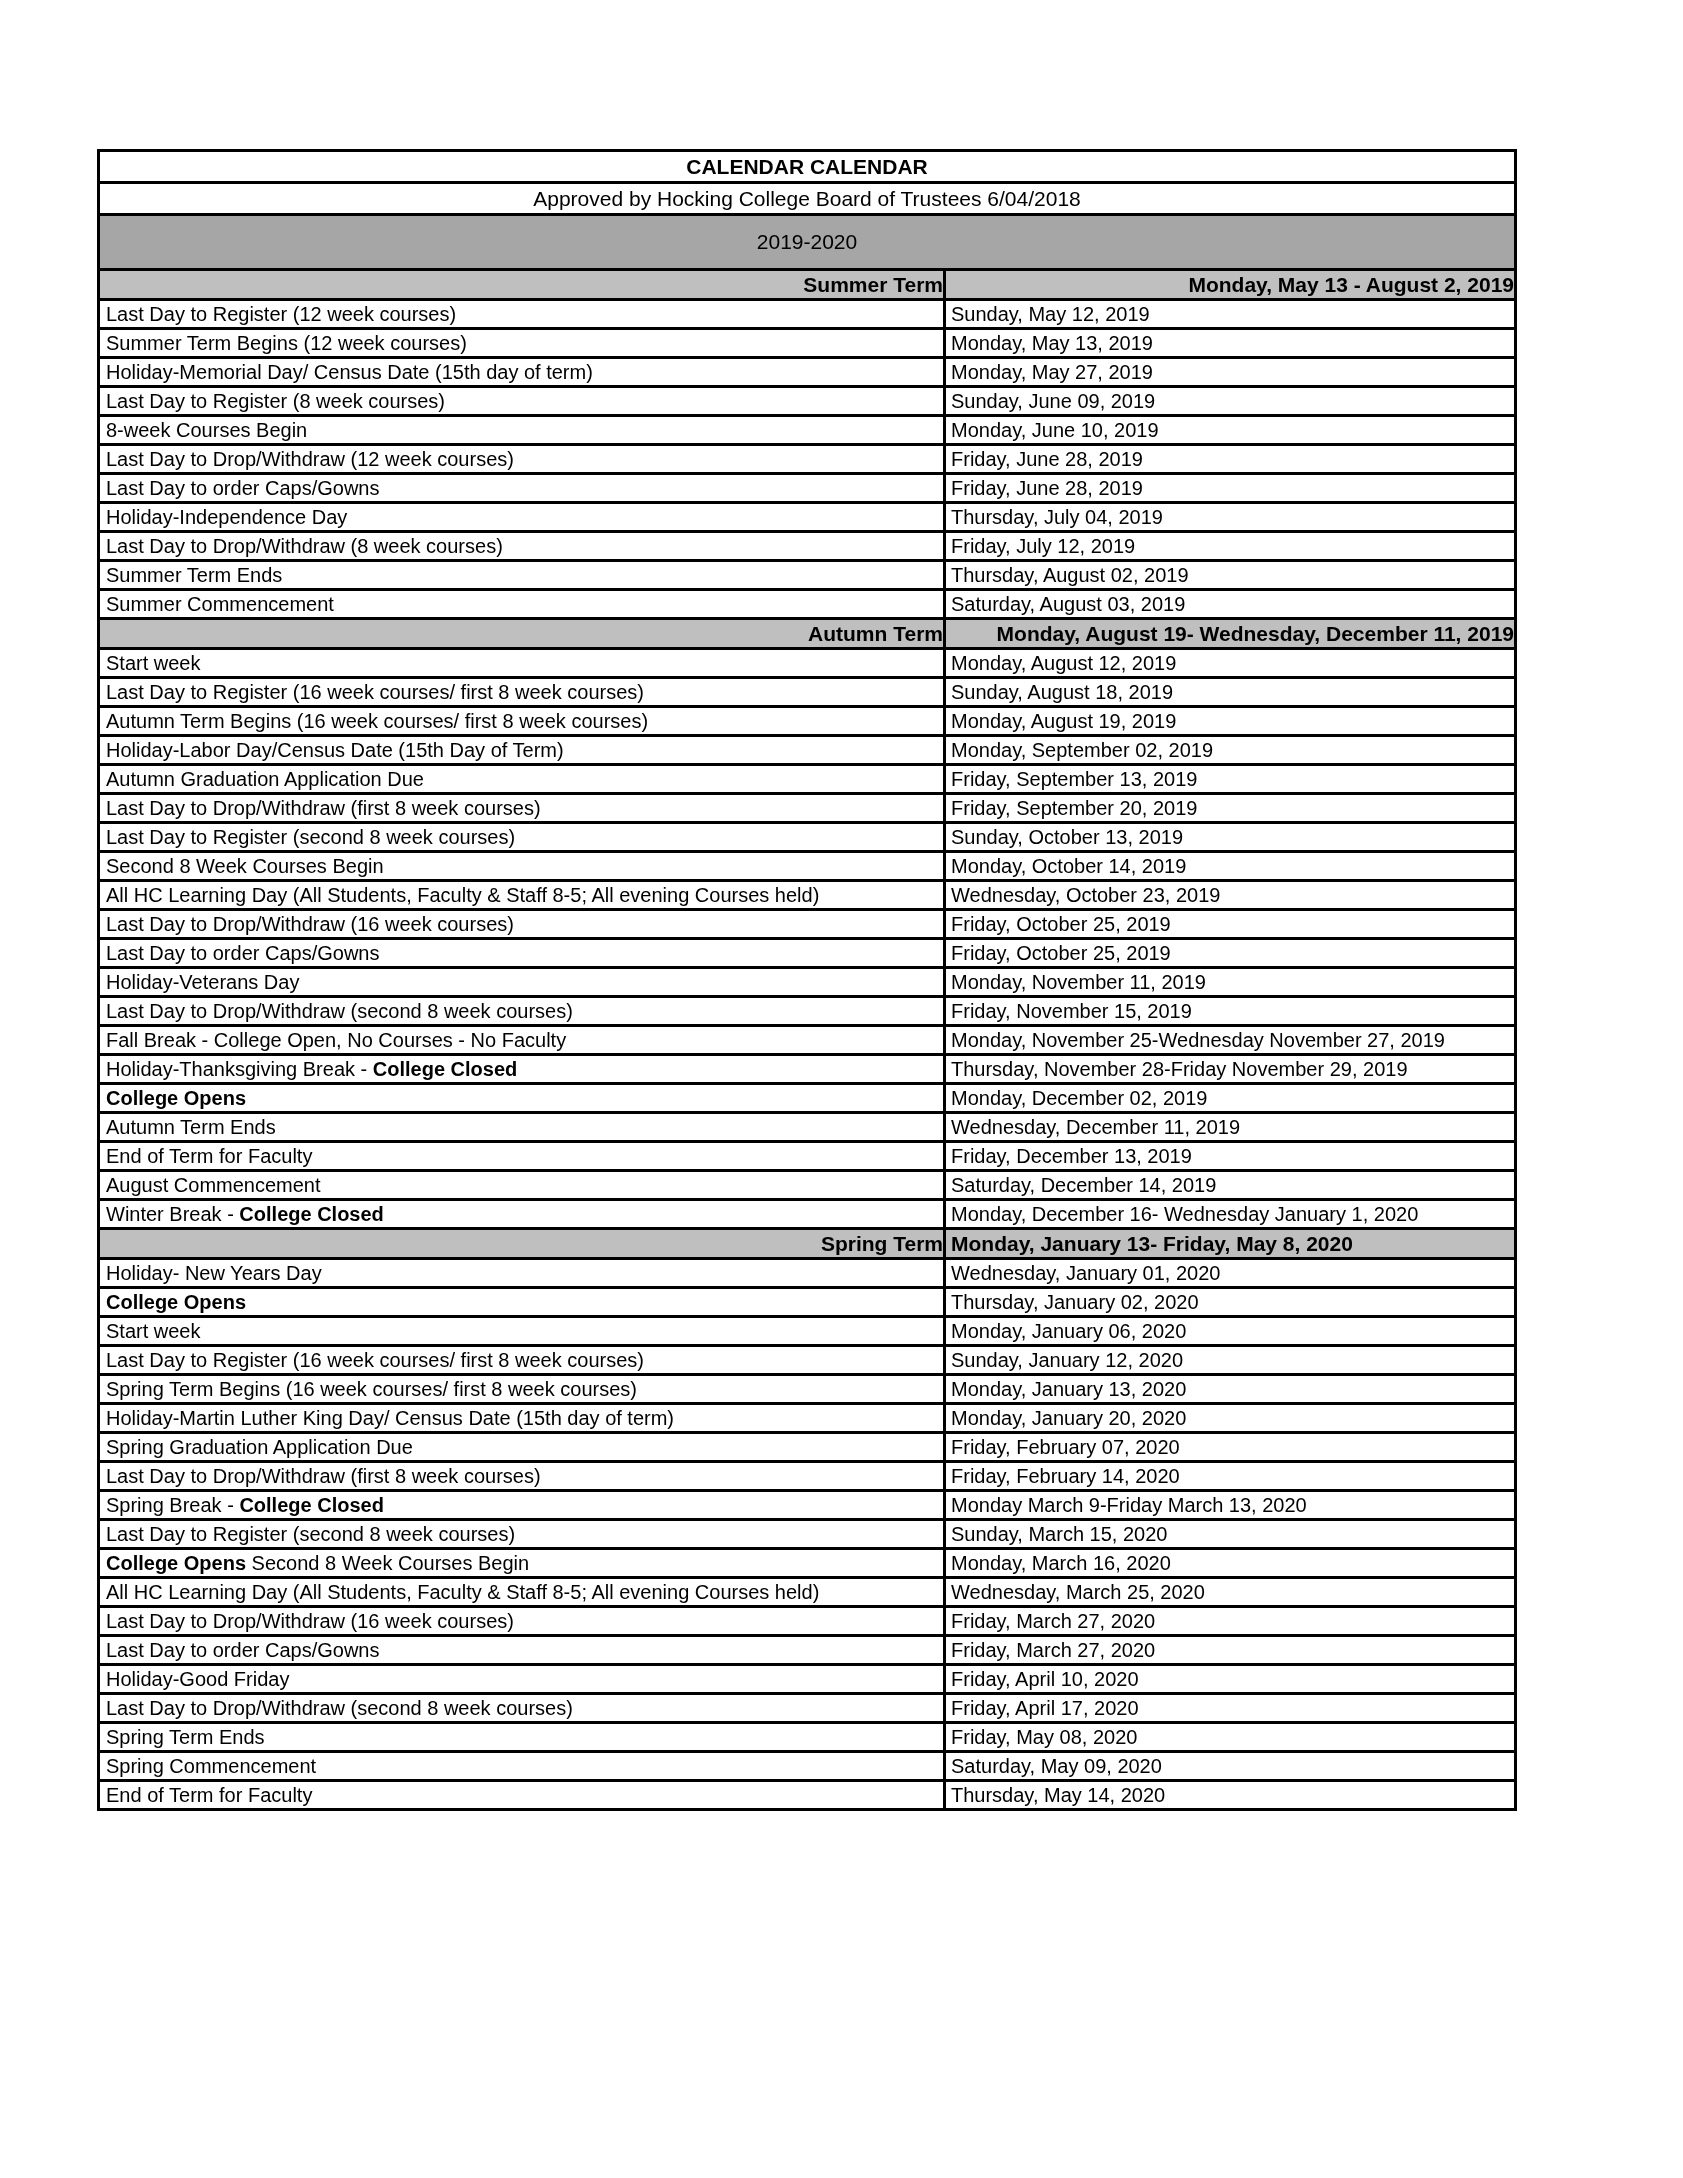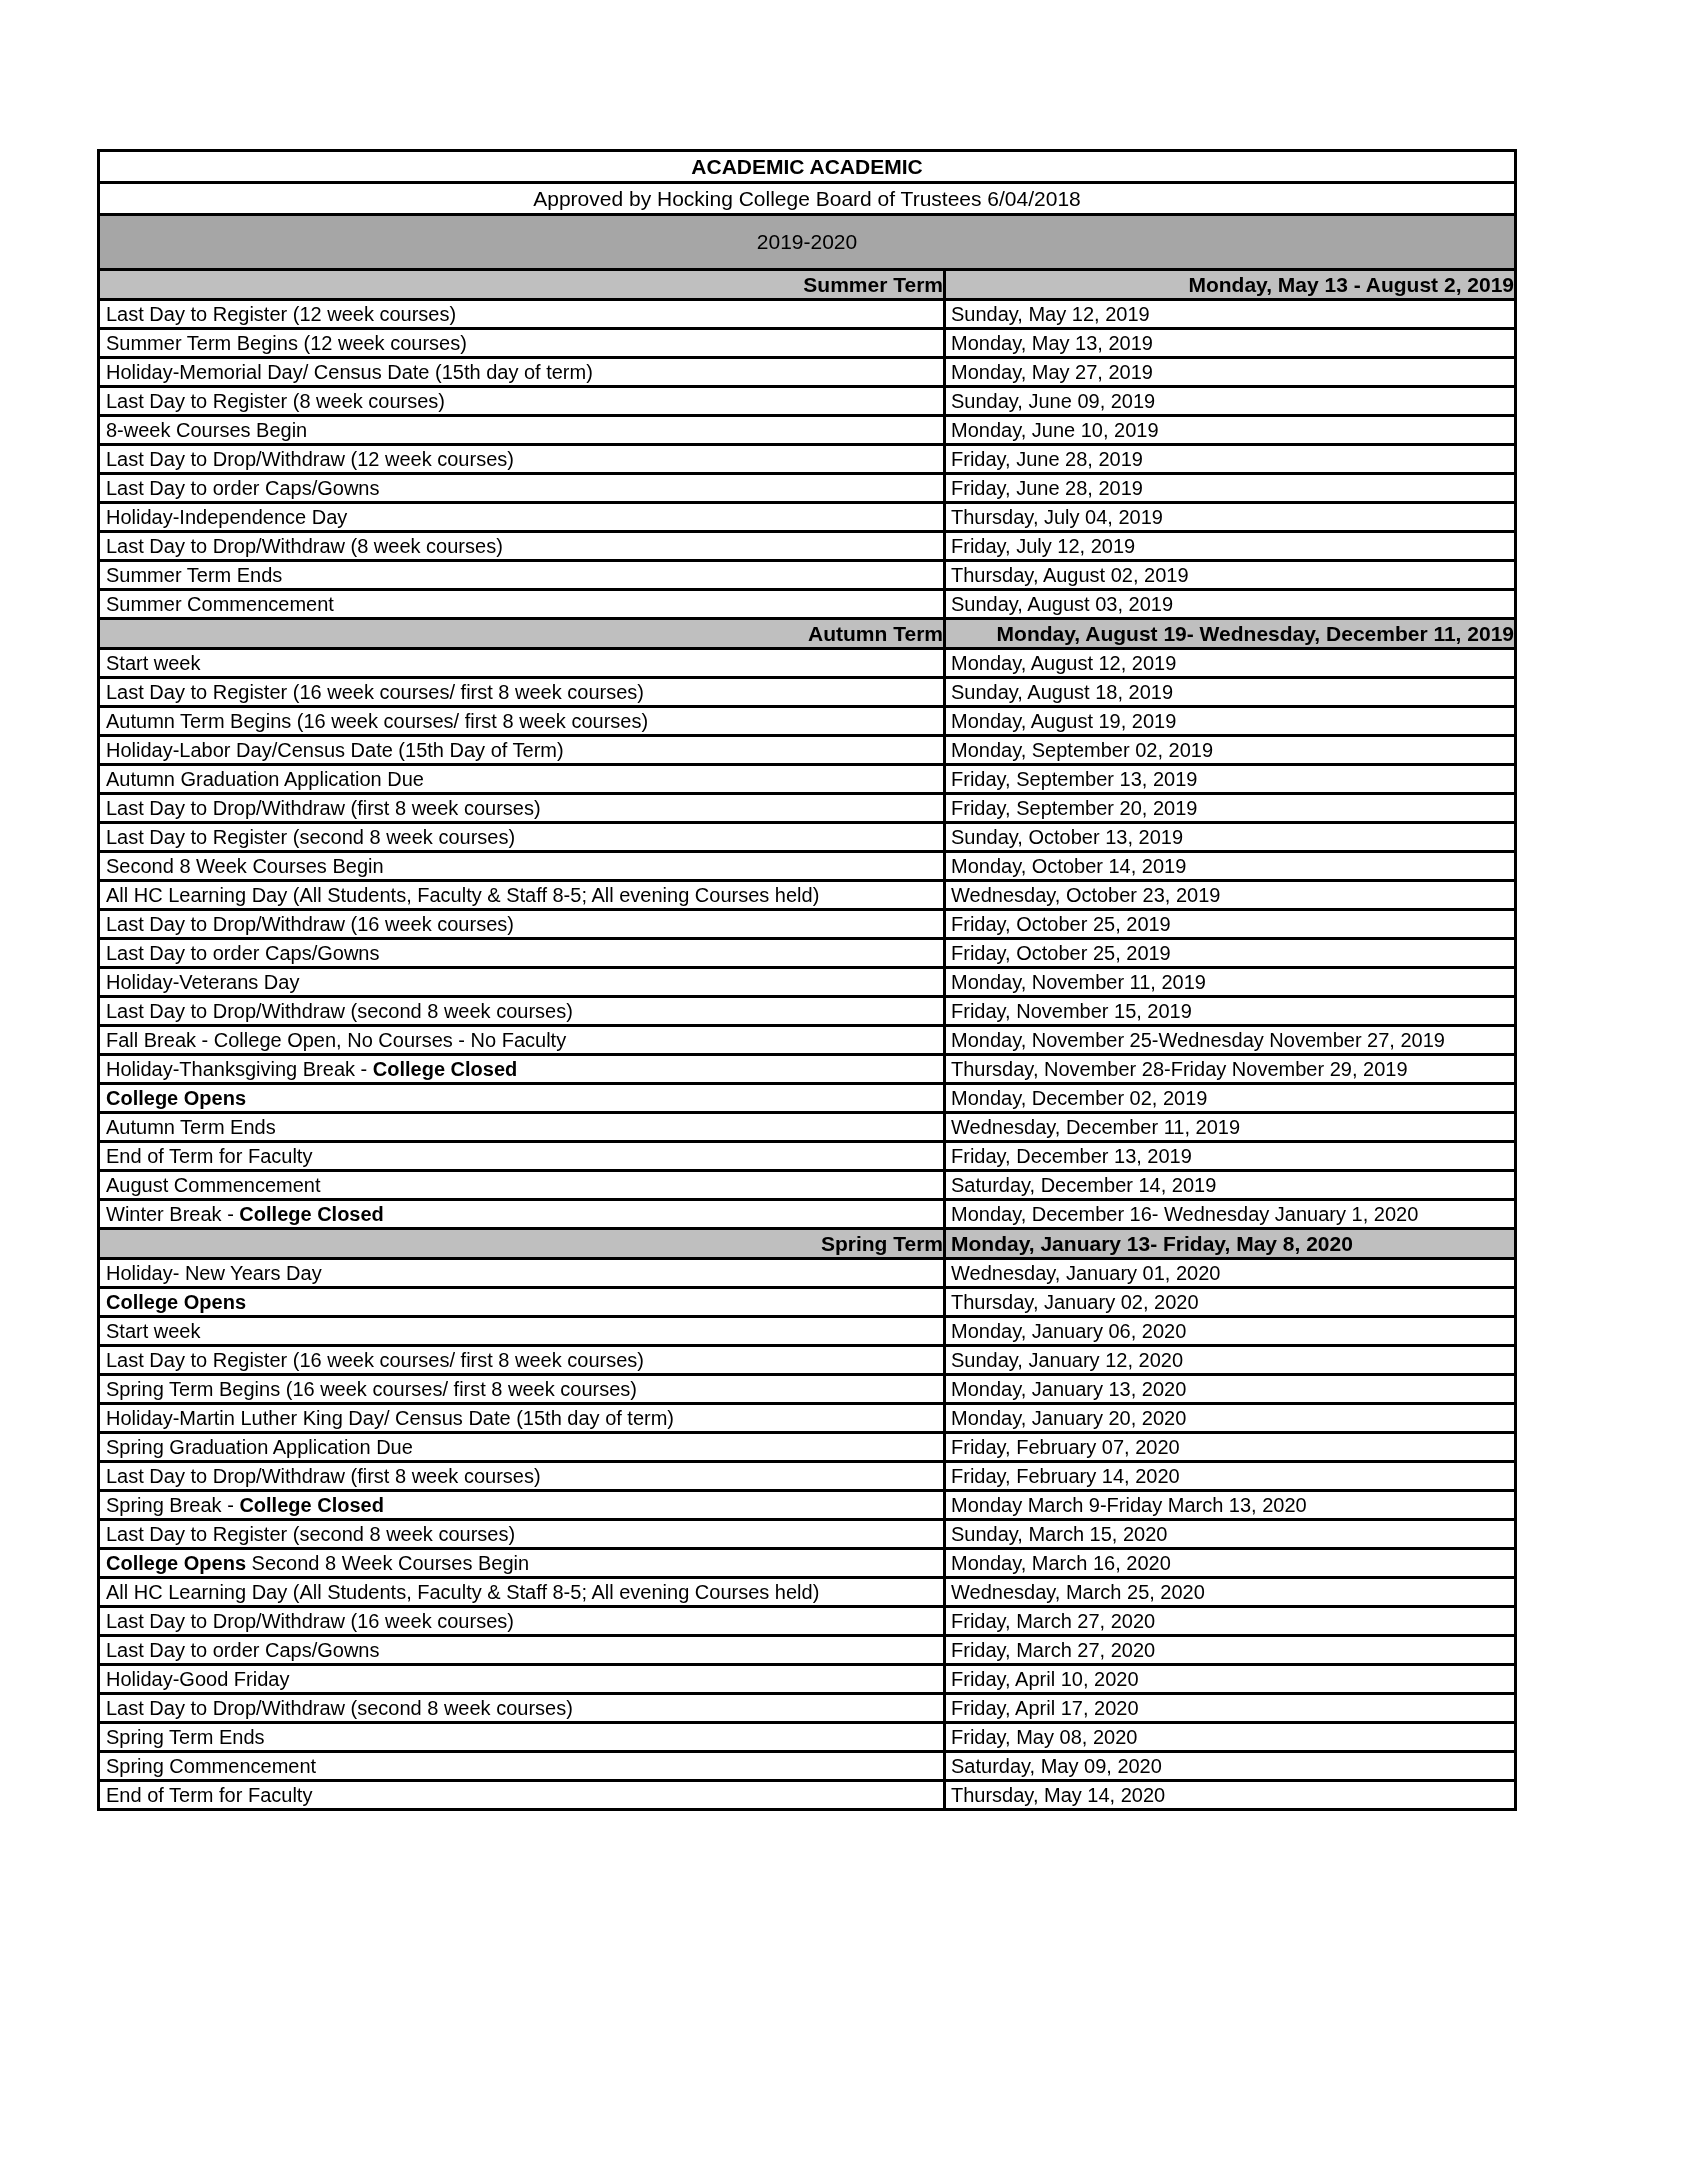--- a/index.html
+++ b/index.html
@@ -73,21 +73,21 @@
 <body>
 
 <div class="page">
   <table class="calendar">
     <colgroup>
       <col class="c-label">
       <col class="c-date">
     </colgroup>
     <tbody id="calendar-body">
       <tr class="row-title">
-        <td colspan="2">ACADEMIC ACADEMIC</td>
+        <td colspan="2">CALENDAR CALENDAR</td>
       </tr>
       <tr class="row-subtitle">
         <td colspan="2">Approved by Hocking College Board of Trustees 6/04/2018</td>
       </tr>
       <tr class="row-year">
         <td colspan="2">2019-2020</td>
       </tr>
 
     <tr class="term-header">
           <td>Summer Term</td>
@@ -128,21 +128,21 @@
         <tr class="event-row">
           <td class="label-cell"><span>Last Day to Drop/Withdraw (8 week courses)</span></td>
           <td class="date-cell">Friday, July 12, 2019</td>
         </tr>
         <tr class="event-row">
           <td class="label-cell"><span>Summer Term Ends</span></td>
           <td class="date-cell">Thursday, August 02, 2019</td>
         </tr>
         <tr class="event-row">
           <td class="label-cell"><span>Summer Commencement</span></td>
-          <td class="date-cell">Sunday, August 03, 2019</td>
+          <td class="date-cell">Saturday, August 03, 2019</td>
         </tr>
         <tr class="term-header">
           <td>Autumn Term</td>
           <td>Monday, August 19- Wednesday, December 11, 2019</td>
         </tr>
         <tr class="event-row">
           <td class="label-cell"><span>Start week</span></td>
           <td class="date-cell">Monday, August 12, 2019</td>
         </tr>
         <tr class="event-row">

